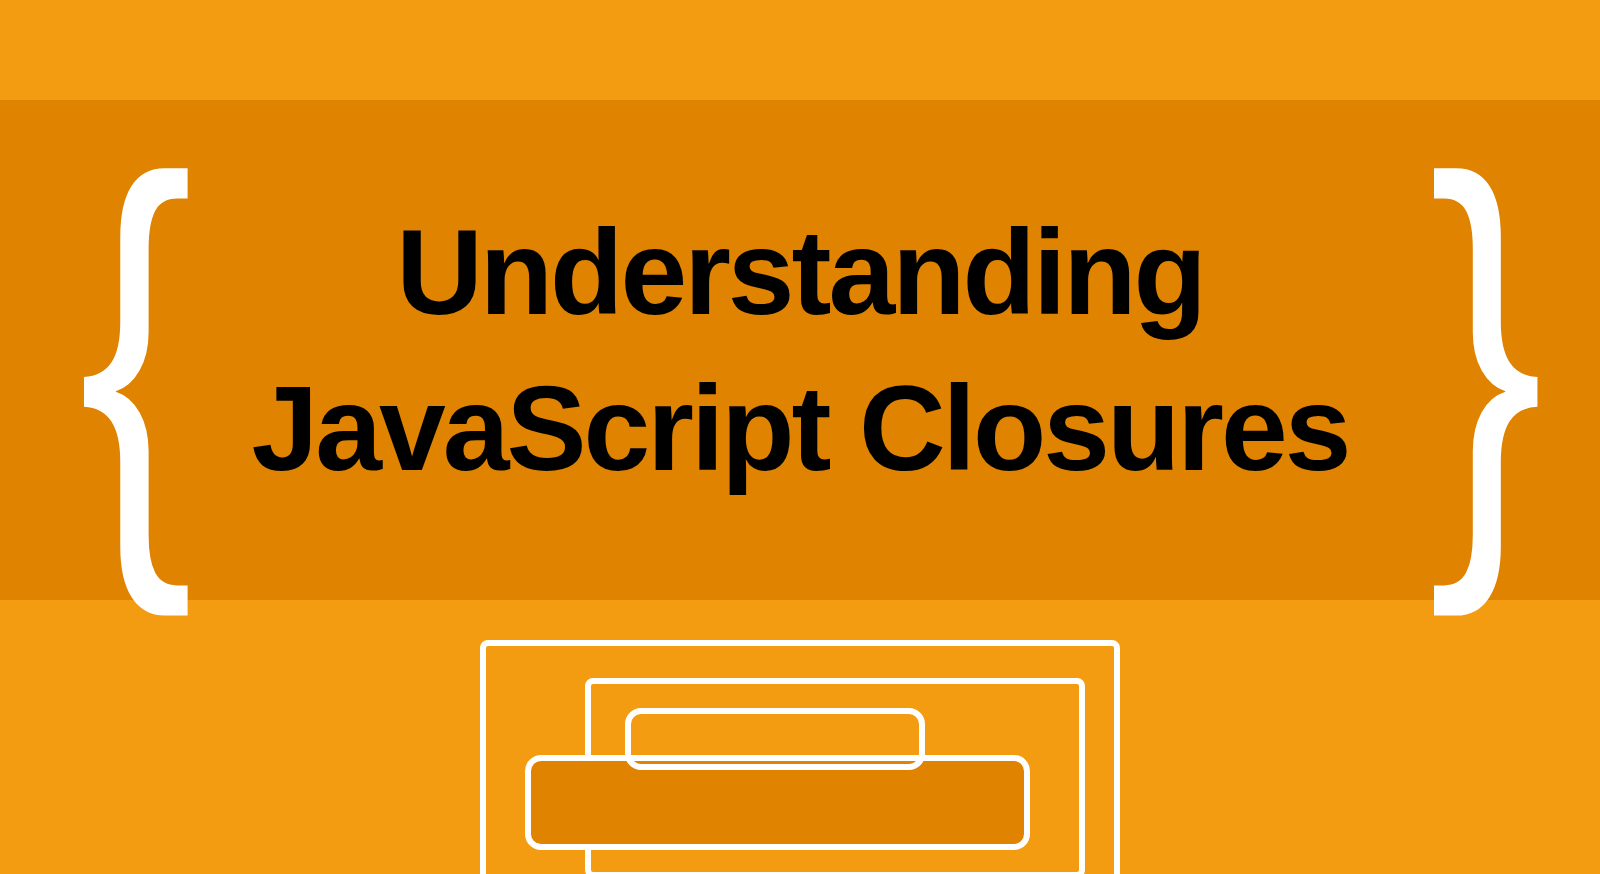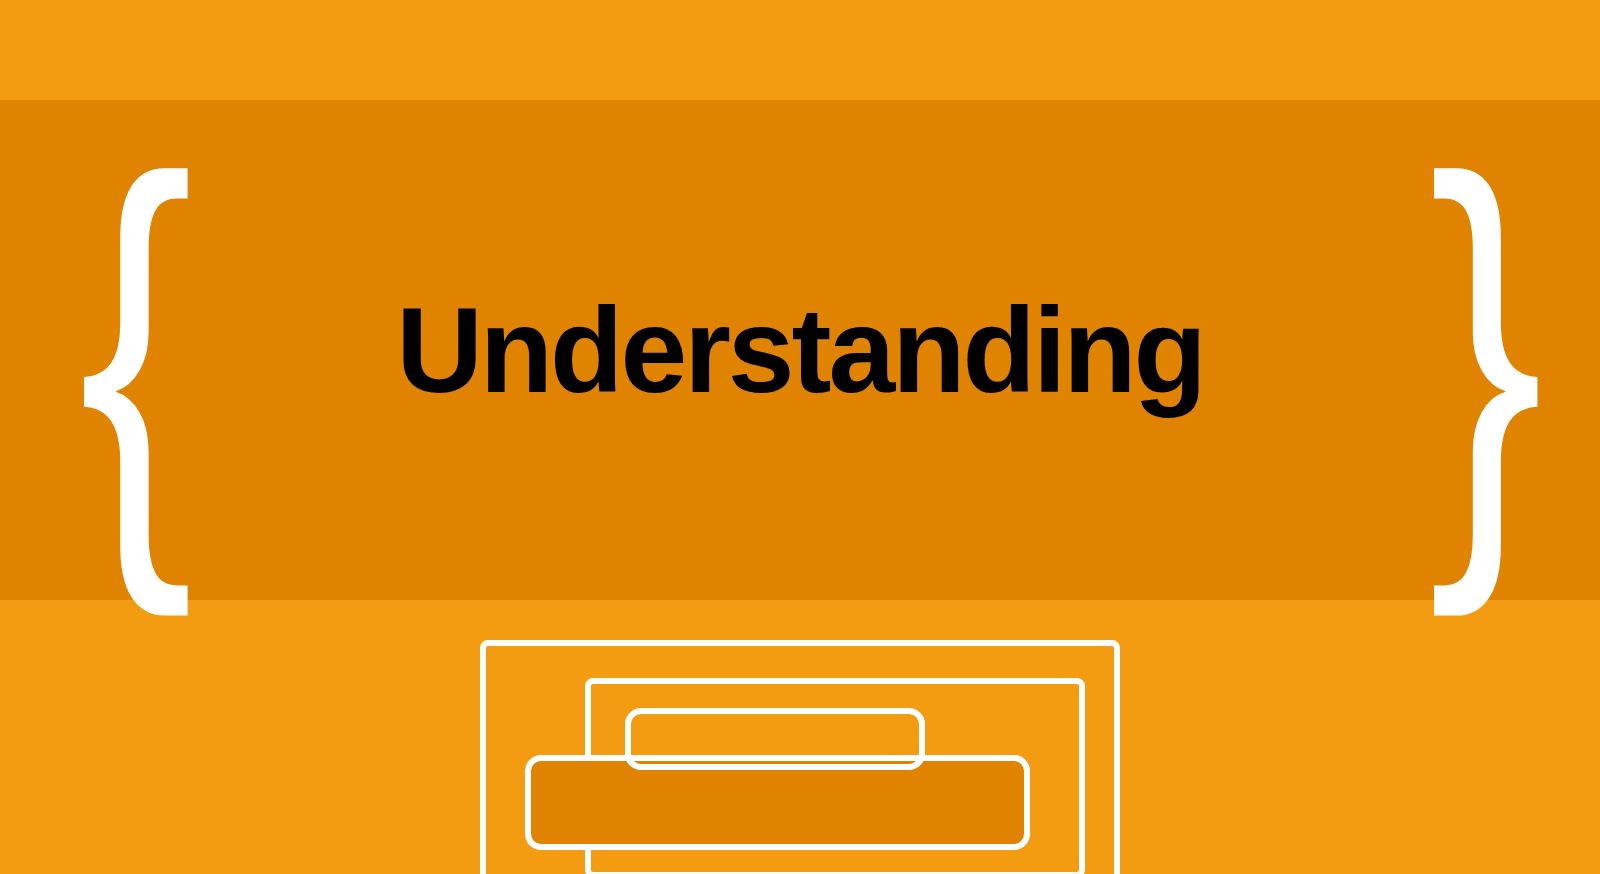--- a/index.html
+++ b/index.html
@@ -94,20 +94,21 @@
       border-radius: 16px;
     }
   </style>
 </head>
 <body>
 
 <div class="title-band">
   <span class="brace brace-left">{</span>
   <div class="title-text">
     <span>Understanding</span><br>
+    <span>JavaScript Closures</span>
   </div>
   <span class="brace brace-right">}</span>
 </div>
 
 <div class="diagram">
   <div class="rect rect-outer"></div>
   <div class="rect rect-mid"></div>
   <div class="rect rect-bar"></div>
   <div class="rect rect-inner"></div>
 </div>

